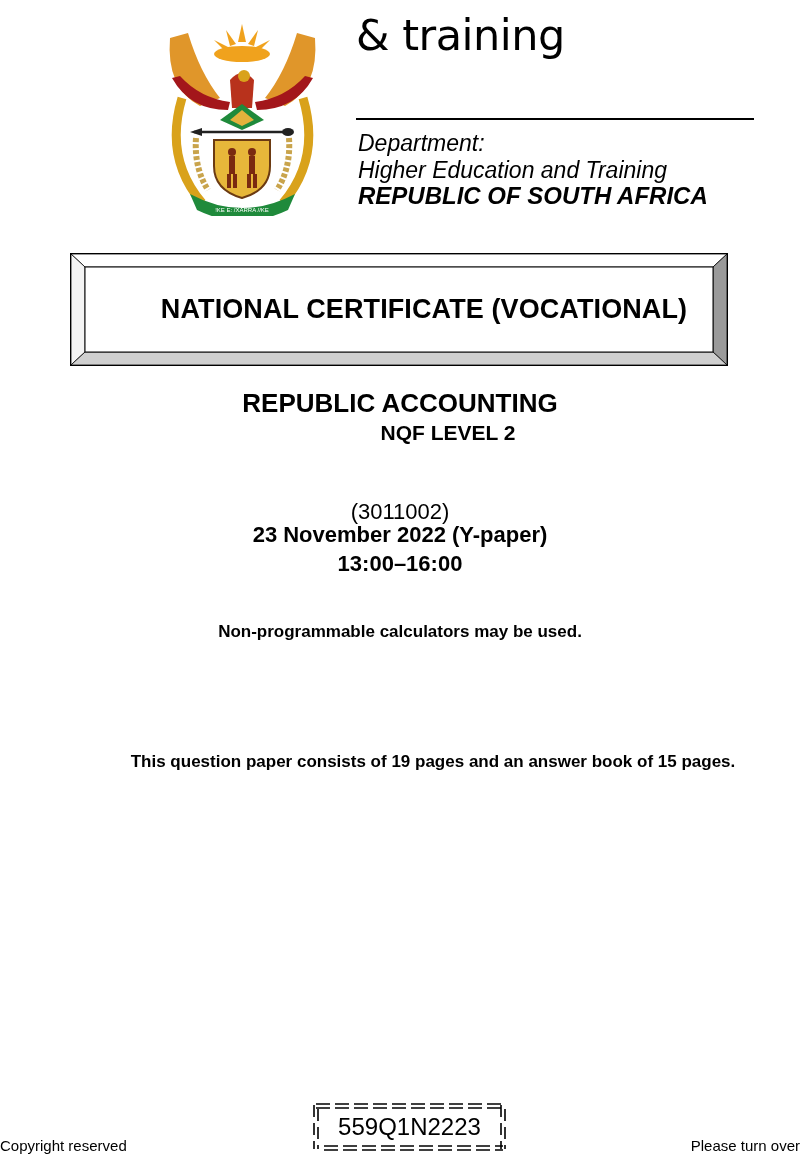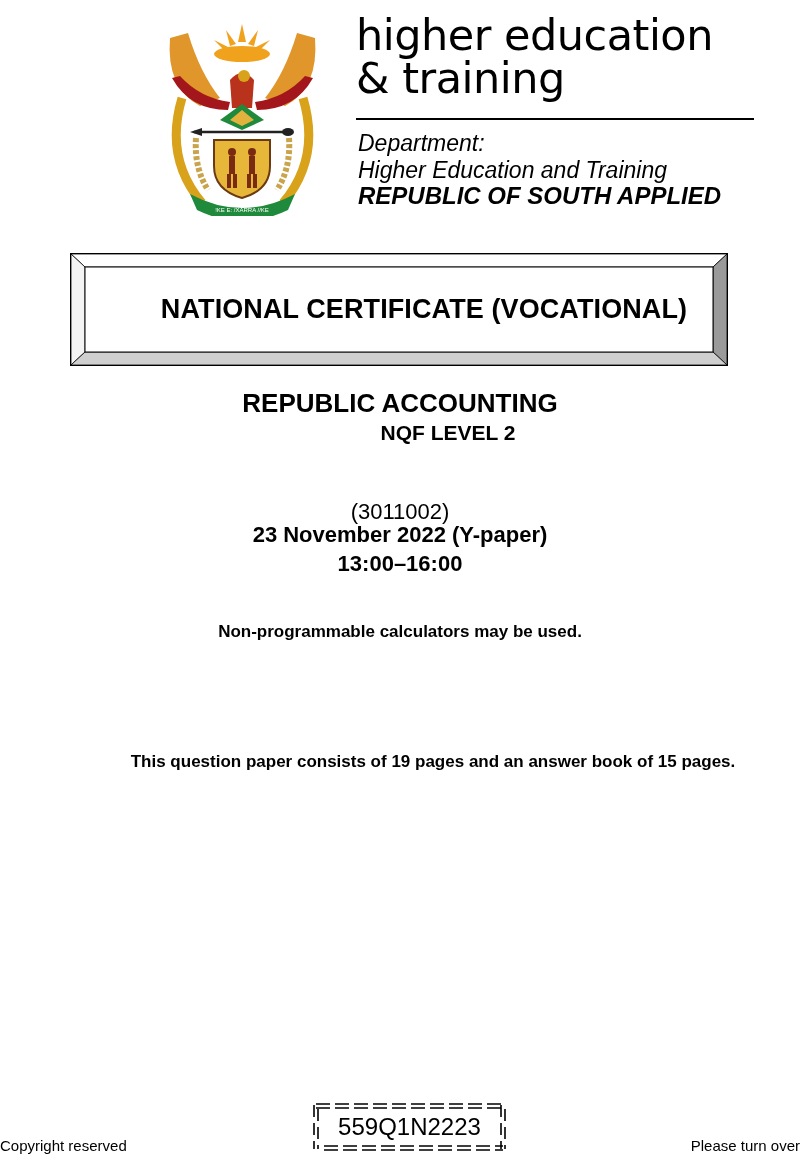--- a/index.html
+++ b/index.html
@@ -83,26 +83,25 @@
     <rect x="89" y="138" width="6" height="18"></rect>
     <rect x="87" y="156" width="4" height="14"></rect>
     <rect x="93" y="156" width="4" height="14"></rect>
   </g>
 
   <path d="M30 176 Q82 204 135 176 L128 192 Q82 214 37 192 Z" fill="#1f8a3b"></path>
   <text x="82" y="194" font-size="6" fill="#fff" text-anchor="middle" font-family="Liberation Sans, sans-serif">!KE E: /XARRA //KE</text>
 </svg>
 
 <div class="dept-block">
-  <div class="dept-title">higher education</div>
   <div class="dept-title">&amp; training</div>
   <div class="dept-rule"></div>
   <div class="dept-label dept-l1">Department:</div>
   <div class="dept-label dept-l2">Higher Education and Training</div>
-  <div class="dept-label dept-l3">REPUBLIC OF SOUTH APPLIED</div>
+  <div class="dept-label dept-l3">REPUBLIC OF SOUTH AFRICA</div>
 </div>
 
 <div class="banner">
   <svg width="658" height="113" viewBox="0 0 658 113" style="position:absolute;left:0;top:0">
     <rect x="0.5" y="0.5" width="657" height="112" fill="#ffffff" stroke="#000" stroke-width="1"></rect>
     <polygon points="1,1 657,1 643,14 15,14" fill="#ffffff" stroke="#000" stroke-width="0.8"></polygon>
     <polygon points="1,1 15,14 15,99 1,112" fill="#f4f4f4" stroke="#000" stroke-width="0.8"></polygon>
     <polygon points="657,1 643,14 643,99 657,112" fill="#9a9a9a" stroke="#000" stroke-width="0.8"></polygon>
     <polygon points="1,112 15,99 643,99 657,112" fill="#cfcfcf" stroke="#000" stroke-width="0.8"></polygon>
     <rect x="15" y="14" width="628" height="85" fill="#ffffff" stroke="#000" stroke-width="1"></rect>

